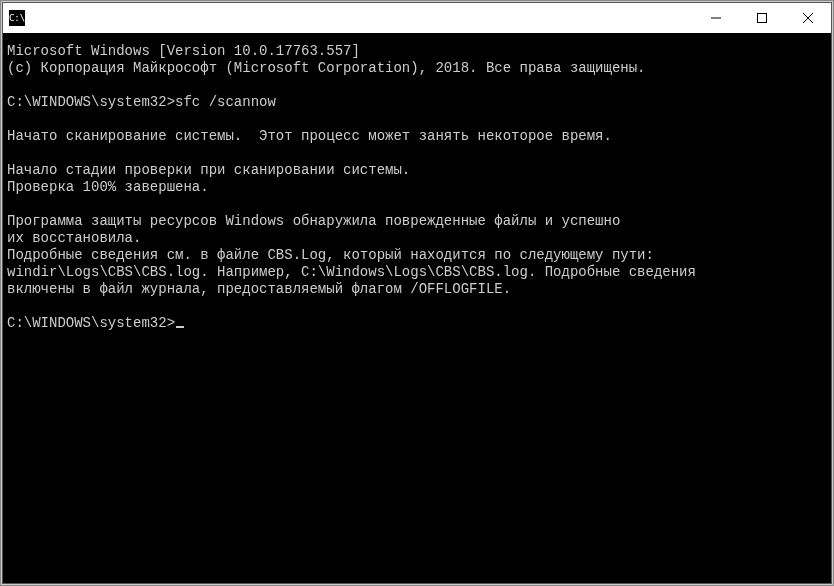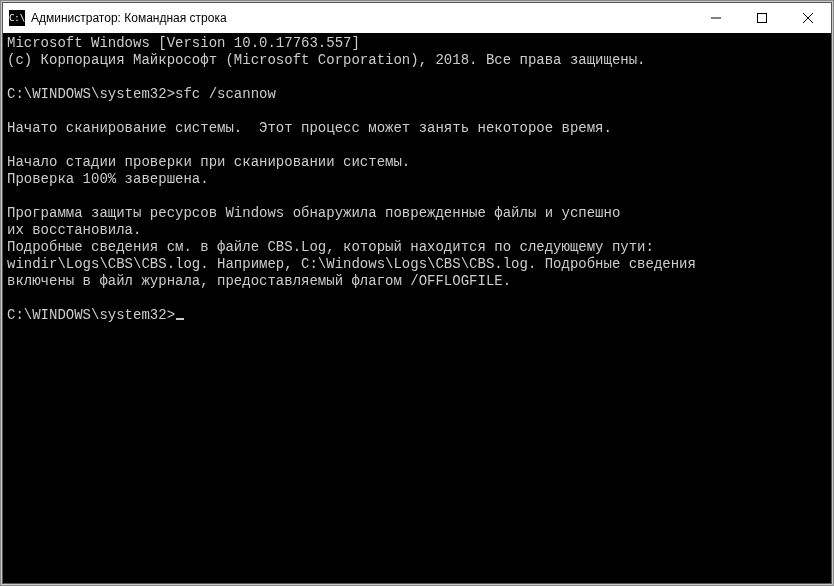--- a/index.html
+++ b/index.html
@@ -57,40 +57,39 @@
     color: #000;
   }
   .win-btn svg { stroke: #000; fill: none; stroke-width: 1; }
   .terminal {
     flex: 1;
     background: #000;
     color: #ccc;
     font-family: Consolas, "Courier New", monospace;
     font-size: 14px;
     line-height: 17px;
-    padding: 2px 4px;
+    padding: 10px 4px;
     white-space: pre-wrap;
     overflow: hidden;
   }
   .cursor {
     display: inline-block;
     width: 8px;
     height: 2px;
     background: #ccc;
     vertical-align: -1px;
     margin-left: 1px;
   }
 </style>
 </head>
 <body>
 
 <div class="window">
   <div class="titlebar">
     <div class="title-icon">C:\</div>
-    <div class="title-text">Администратор: Командная строка</div>
     <div class="title-spacer"></div>
     <div class="win-controls">
       <div class="win-btn">
         <svg width="10" height="10">
             <line x1="0" y1="5" x2="10" y2="5"></line>
           </svg>
       </div>
       <div class="win-btn">
         <svg width="10" height="10">
             <rect x="0.5" y="0.5" width="9" height="9"></rect>

